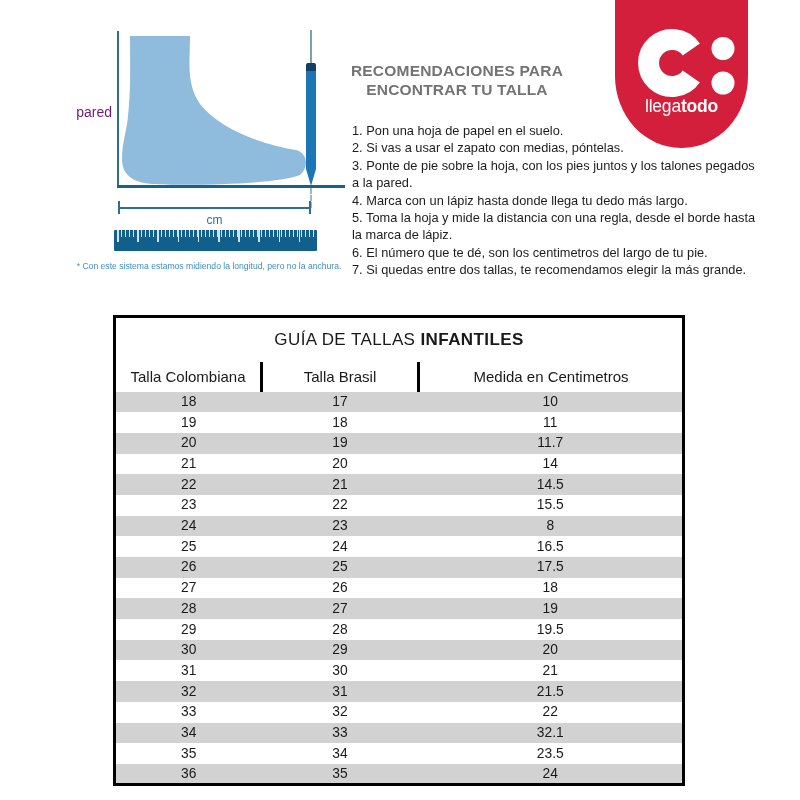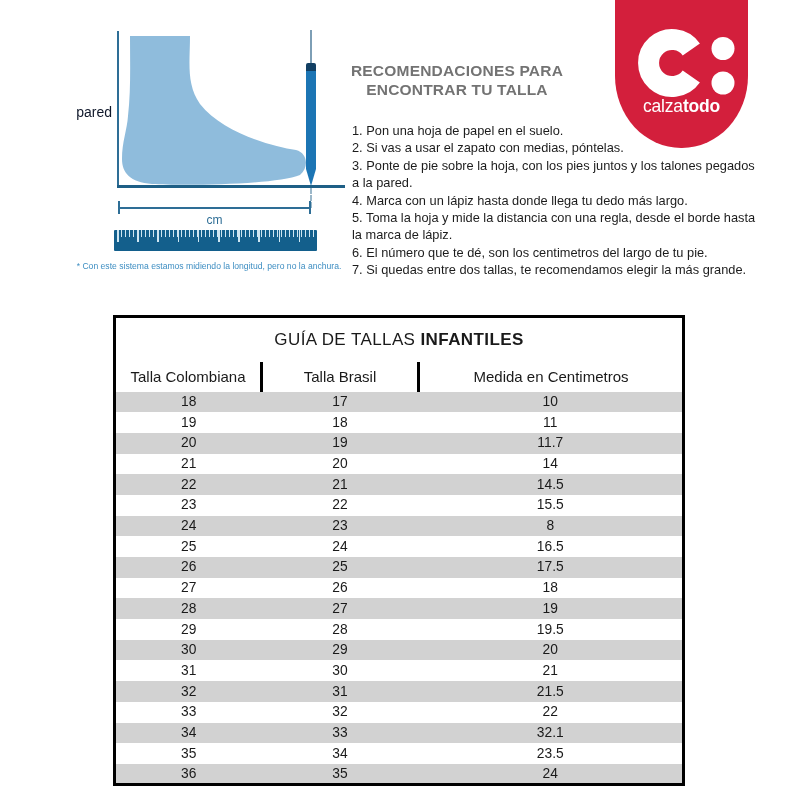--- a/index.html
+++ b/index.html
@@ -6,21 +6,21 @@
     --red:#d31f3c; --foot:#8fbcdc; --line:#2e6e96; --dark-line:#1e5f86;
     --pencil:#1c75b4; --ruler:#135f8c; --note:#3e8ec2; --rowgray:#d2d2d2;
   }
   *{margin:0;padding:0;box-sizing:border-box;}
   body{font-family:"Liberation Sans",sans-serif;background:#fff;}
   .canvas{position:relative;width:800px;height:800px;background:#fff;overflow:hidden;}
 
   
   .wall-line{position:absolute;left:117px;top:31px;width:2px;height:156px;background:var(--line);}
   .wall-label{position:absolute;left:60px;top:104px;width:52px;text-align:right;
-    font-size:14px;color:#0f172a;}
+    font-size:14px;color:#701a75;}
   .foot-svg{position:absolute;left:120px;top:36px;}
   .pencil{position:absolute;left:305px;top:30px;width:12px;height:178px;}
   .pencil .lead-line{position:absolute;left:5px;top:0;width:2px;height:34px;background:#7d9eb5;}
   .pencil .cap{position:absolute;left:1px;top:33px;width:10px;height:8px;background:#123f63;border-radius:2px 2px 0 0;}
   .pencil .body{position:absolute;left:1px;top:41px;width:10px;height:98px;background:var(--pencil);}
   .pencil .tip{position:absolute;left:1px;top:139px;width:0;height:0;
     border-left:5px solid transparent;border-right:5px solid transparent;border-top:17px solid var(--pencil);}
   .dash-line{position:absolute;left:310px;top:188px;height:20px;border-left:2px dashed #9bb7c9;}
   .baseline{position:absolute;left:117px;top:185px;width:228px;height:2.5px;background:var(--dark-line);}
   .cm-line{position:absolute;left:118px;top:207px;width:193px;height:2px;background:var(--line);}
@@ -115,21 +115,21 @@
         <div>7. Si quedas entre dos tallas, te recomendamos elegir la más grande.</div>
       </div>
   </div>
 
   <div class="logo">
     <svg width="133" height="148" viewBox="0 0 133 148">
       <path d="M 76.3 49.5 A 23.5 23.5 0 1 0 76.3 76.5" fill="none" stroke="#ffffff" stroke-width="21"></path>
       <circle cx="108" cy="48.5" r="11.5" fill="#ffffff"></circle>
       <circle cx="108" cy="83" r="11.5" fill="#ffffff"></circle>
     </svg>
-    <div class="brand"><span>calza</span><b>todo</b></div>
+    <div class="brand"><span>llega</span><b>todo</b></div>
   </div>
 
   <table class="size-table">
     <colgroup>
         <col style="width:147px">
         <col style="width:157px">
         <col>
       </colgroup>
     <thead>
       <tr>

